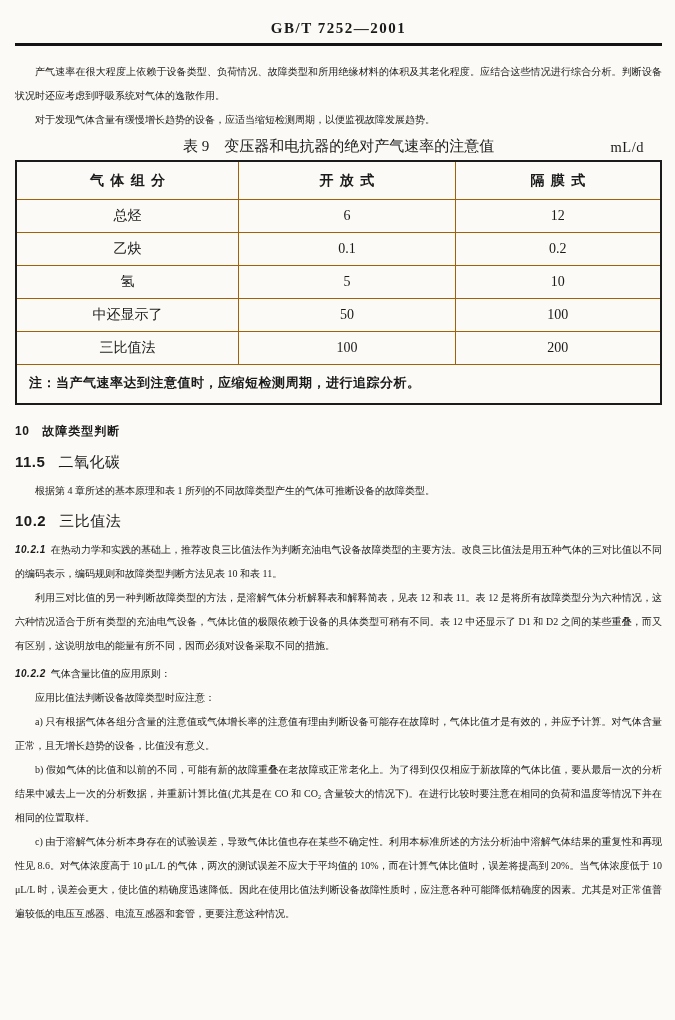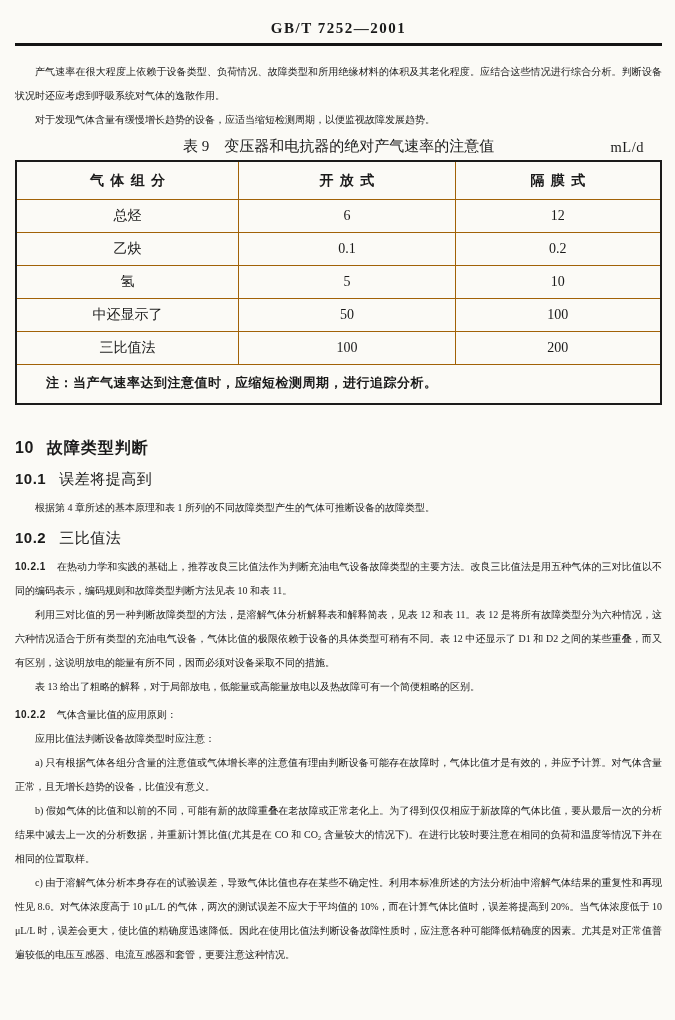--- a/index.html
+++ b/index.html
@@ -45,37 +45,37 @@
     height:35px;font-weight:bold;letter-spacing:.45em;
     text-indent:.45em; 
     font-size:14px;
   }
   table.gtable td{height:30px;}
   table.gtable col.c1{width:34.5%;}
   table.gtable col.c2{width:33.6%;}
   table.gtable col.c3{width:31.9%;}
   table.gtable td.note{
     text-align:left;font-size:13px;font-weight:bold;
-    padding:9px 10px 11px 29px;height:auto;letter-spacing:.5px;font-family:Liberation Mono, monospace;
+    padding:9px 10px 11px 12px;height:auto;letter-spacing:.5px;font-family:Liberation Mono, monospace;
   }
 
   .h-main{
-    margin:32px 0 9px 0;font-size:16px;line-height:22px;
+    margin:15px 0 9px 0;font-size:12px;line-height:22px;
   }
   .h-sub{
     margin:7px 0 6px 0;font-size:15px;line-height:22px;font-weight:normal;
   }
   .num{
     font-family:"Liberation Sans","DejaVu Sans",sans-serif;
     font-weight:bold;margin-right:13px;letter-spacing:.5px;
   }
   .t-black{font-weight:bold;letter-spacing:1px;}
   .h-sub .t-plain{font-weight:normal;letter-spacing:.5px;}
   p.clause{margin:4px 0 0 0;}
-  p.clause .num{margin-right:11px;}
+  p.clause .num{margin-right:5px;font-style:italic;}
 </style>
 </head>
 <body>
 
 <div class="page">
 
   <div class="std-header">GB/T 7252—2001</div>
   <hr class="rule">
 
   <p class="body">产气速率在很大程度上依赖于设备类型、负荷情况、故障类型和所用绝缘材料的体积及其老化程度。应结合这些情况进行综合分析。判断设备状况时还应考虑到呼吸系统对气体的逸散作用。</p>
@@ -129,36 +129,35 @@
         <td class="note" colspan="3">注：当产气速率达到注意值时，应缩短检测周期，进行追踪分析。</td>
       </tr>
     </tbody>
   </table>
 
   <div class="h-main">
     <span class="num">10</span><span class="t-black">故障类型判断</span>
   </div>
 
   <div class="h-sub">
-    <span class="num">10.1</span><span class="t-plain">误差将提高到</span>
+    <span class="num">11.5</span><span class="t-plain">二氧化碳</span>
   </div>
 
   <p class="body">根据第 4 章所述的基本原理和表 1 所列的不同故障类型产生的气体可推断设备的故障类型。</p>
 
   <div class="h-sub">
     <span class="num">10.2</span><span class="t-plain">三比值法</span>
   </div>
 
   <p class="body flush clause">
     <span class="num">10.2.1</span><span>在热动力学和实践的基础上，推荐改良三比值法作为判断充油电气设备故障类型的主要方法。改良三比值法是用五种气体的三对比值以不同的编码表示，编码规则和故障类型判断方法见表 10 和表 11。</span>
   </p>
 
   <p class="body">利用三对比值的另一种判断故障类型的方法，是溶解气体分析解释表和解释简表，见表 12 和表 11。表 12 是将所有故障类型分为六种情况，这六种情况适合于所有类型的充油电气设备，气体比值的极限依赖于设备的具体类型可稍有不同。表 12 中还显示了 D1 和 D2 之间的某些重叠，而又有区别，这说明放电的能量有所不同，因而必须对设备采取不同的措施。</p>
 
-  <p class="body">表 13 给出了粗略的解释，对于局部放电，低能量或高能量放电以及热故障可有一个简便粗略的区别。</p>
 
   <p class="body flush clause">
     <span class="num">10.2.2</span><span>气体含量比值的应用原则：</span>
   </p>
 
   <p class="body">应用比值法判断设备故障类型时应注意：</p>
 
   <p class="body">a) 只有根据气体各组分含量的注意值或气体增长率的注意值有理由判断设备可能存在故障时，气体比值才是有效的，并应予计算。对气体含量正常，且无增长趋势的设备，比值没有意义。</p>
 
   <p class="body">b) 假如气体的比值和以前的不同，可能有新的故障重叠在老故障或正常老化上。为了得到仅仅相应于新故障的气体比值，要从最后一次的分析结果中减去上一次的分析数据，并重新计算比值(尤其是在 CO 和 CO₂ 含量较大的情况下)。在进行比较时要注意在相同的负荷和温度等情况下并在相同的位置取样。</p>

